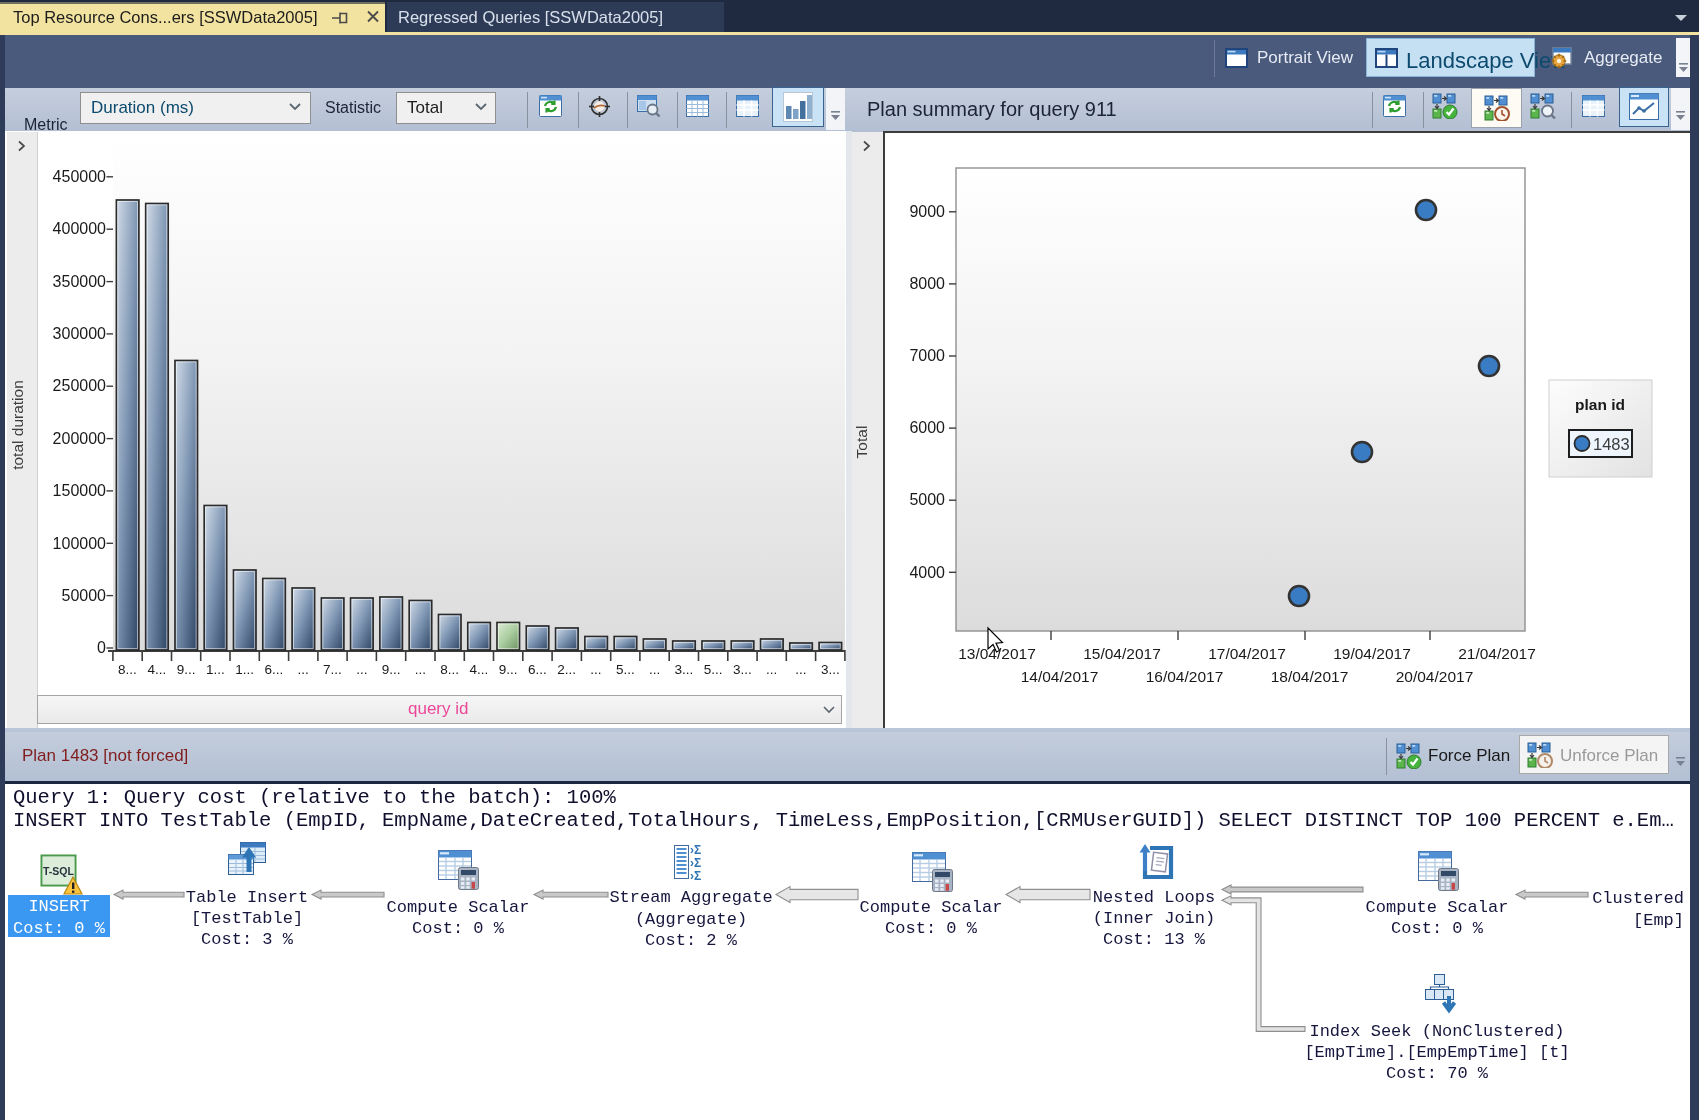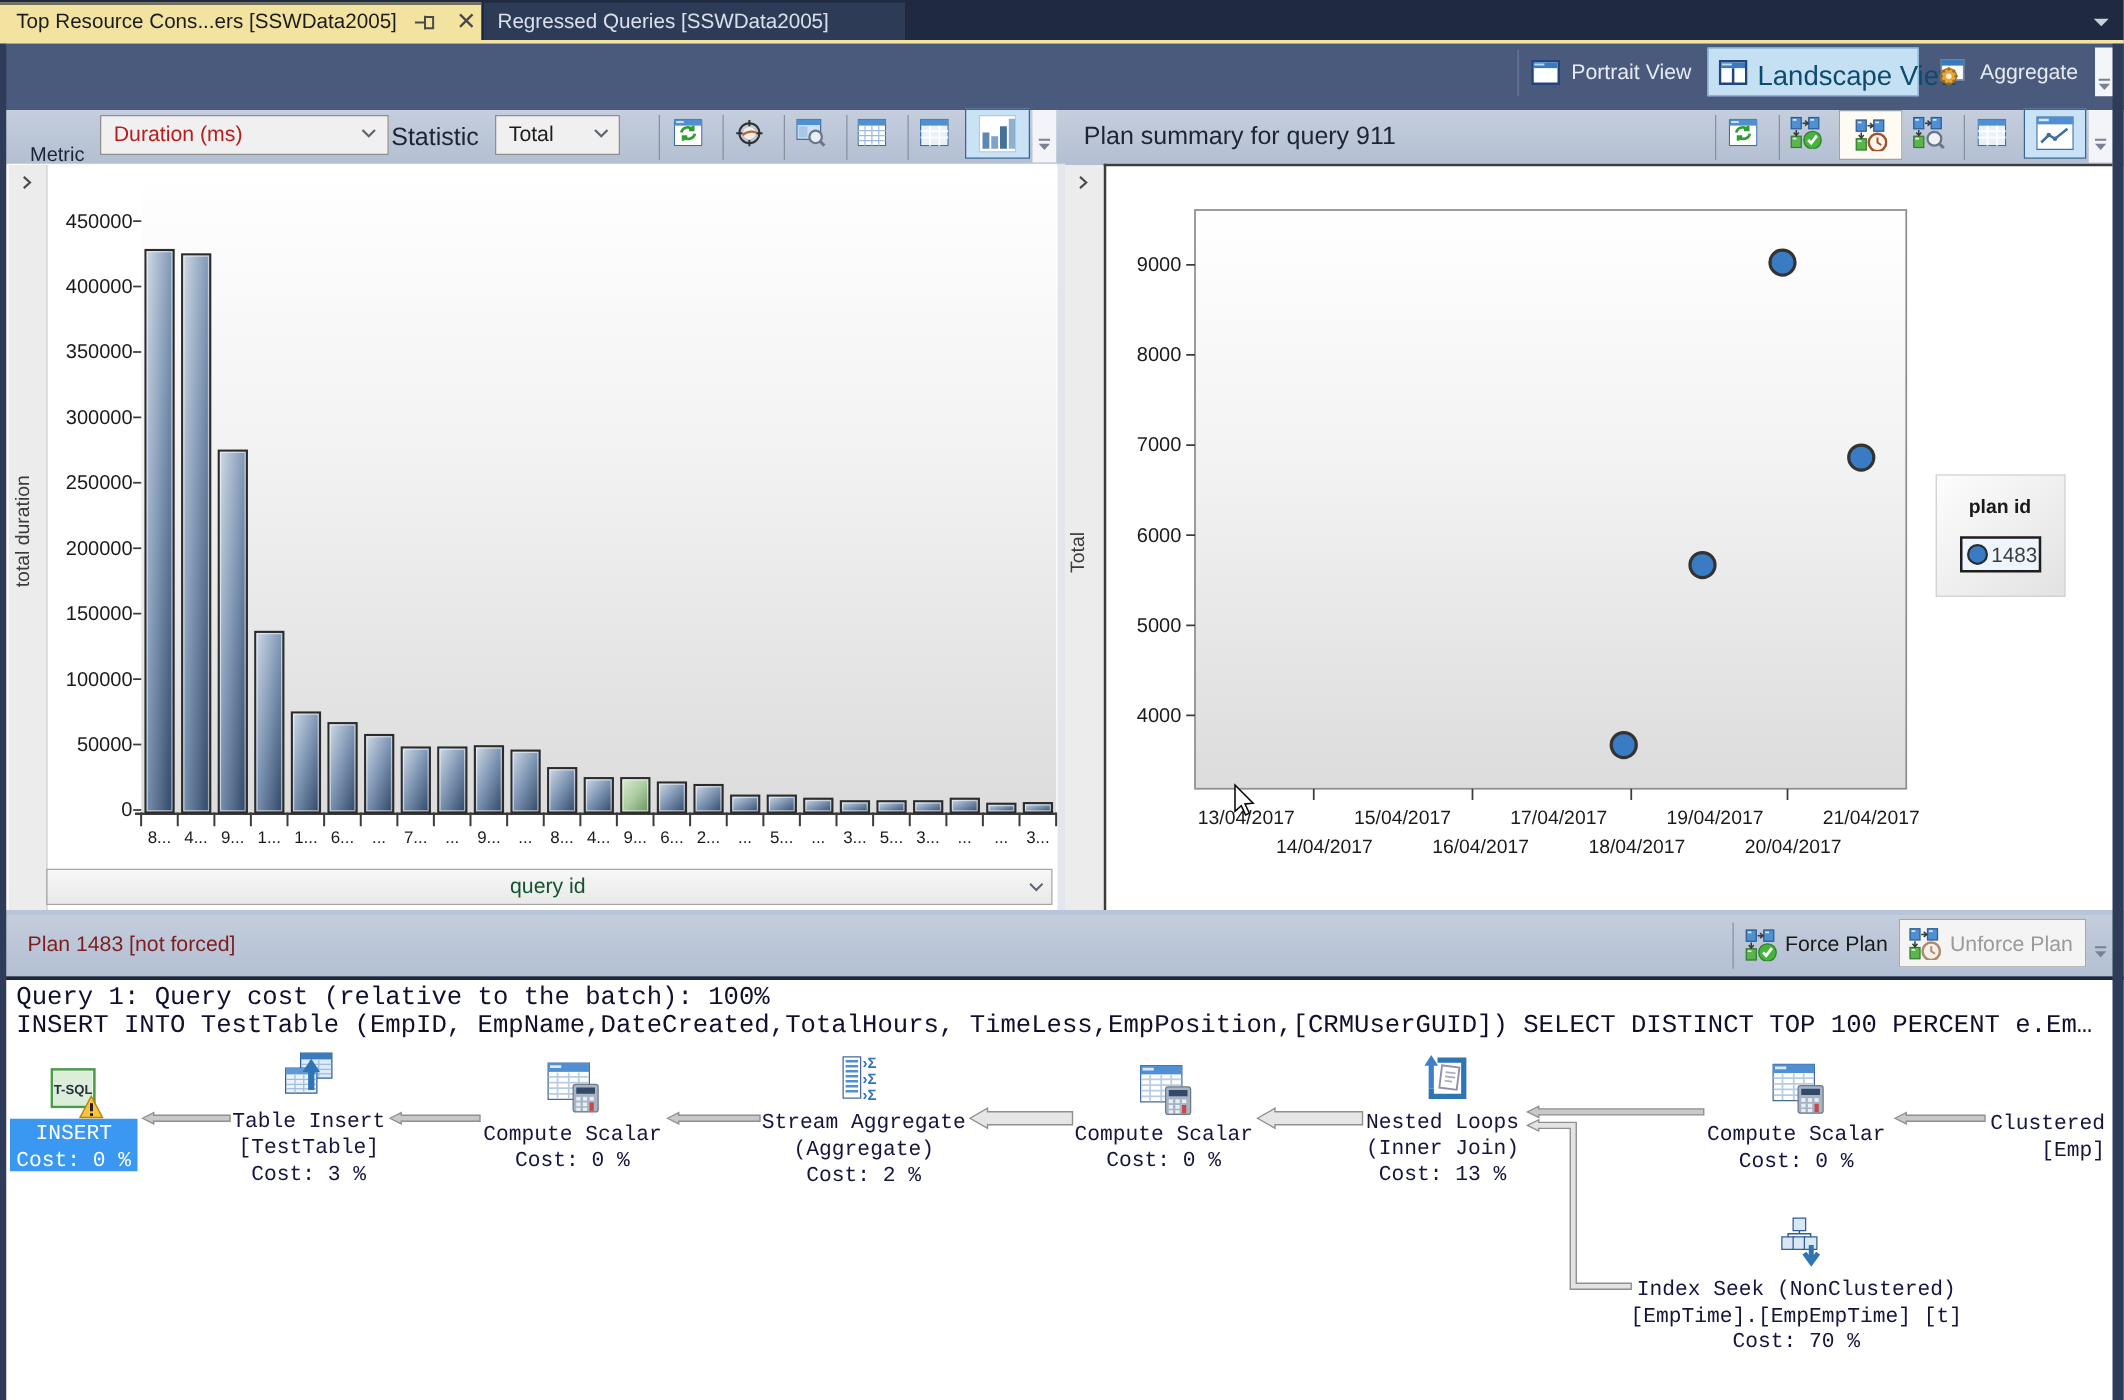--- a/index.html
+++ b/index.html
@@ -64,25 +64,25 @@
 
 <div class="abs" style="left:1676px;top:38px;width:15px;height:39px;background:#f3f5f8"></div>
 <svg class="abs" style="left:1677px;top:62px" width="13" height="11" viewBox="0 0 13 11">
       <rect x="2" y="1" width="9" height="1.6" fill="#7a8190"></rect>
       <polygon points="2,5 11,5 6.5,10" fill="#7a8190"></polygon>
     </svg>
 
 <div class="abs" style="left:0;top:88px;width:1699px;height:45px;background:linear-gradient(#c5cedd,#b2bed2)"></div>
 <div class="abs txt" style="left:24px;top:116px;font-size:16px;color:#1c2436">Metric</div>
 <div class="abs" style="left:80px;top:92px;width:231px;height:32px;background:#f0f0f0;border:1px solid #8f8f8f"></div>
-<div class="abs txt" style="left:91px;top:98px;font-size:17px;color:#b91c1c">Duration (ms)</div>
+<div class="abs txt" style="left:91px;top:98px;font-size:17px;color:#0c4a6e">Duration (ms)</div>
 <svg class="abs" style="left:288px;top:102px" width="14" height="9" viewBox="0 0 14 9">
       <path d="M2 2 L7 7 L12 2" fill="none" stroke="#5c6670" stroke-width="1.8"></path>
     </svg>
-<div class="abs txt" style="left:313px;top:99px;font-size:20px;color:#1c2436">Statistic</div>
+<div class="abs txt" style="left:325px;top:99px;font-size:16px;color:#1c2436">Statistic</div>
 <div class="abs" style="left:396px;top:92px;width:100px;height:32px;background:#f0f0f0;border:1px solid #8f8f8f"></div>
 <div class="abs txt" style="left:407px;top:98px;font-size:17px;color:#1c1c1c">Total</div>
 <svg class="abs" style="left:474px;top:102px" width="14" height="9" viewBox="0 0 14 9">
       <path d="M2 2 L7 7 L12 2" fill="none" stroke="#5c6670" stroke-width="1.8"></path>
     </svg>
 
 <div class="abs" style="left:527px;top:92px;width:1px;height:36px;background:#89919f"></div>
 <div class="abs" style="left:578px;top:92px;width:1px;height:36px;background:#89919f"></div>
 <div class="abs" style="left:627px;top:92px;width:1px;height:36px;background:#89919f"></div>
 <div class="abs" style="left:677px;top:92px;width:1px;height:36px;background:#89919f"></div>
@@ -386,21 +386,21 @@
       <rect x="789.8" y="643" width="22.5" height="7.0" fill="url(#bbar)" stroke="#2b2b2b" stroke-width="1.7"></rect>
       <rect x="791.2" y="644.4" width="19.7" height="4.2" fill="none" stroke="#ffffff" stroke-opacity="0.55" stroke-width="1"></rect>
       <text x="801.0" y="674" font-size="13.5" fill="#1a1a1a" text-anchor="middle">...</text>
       <rect x="819.1" y="642.5" width="22.5" height="7.5" fill="url(#bbar)" stroke="#2b2b2b" stroke-width="1.7"></rect>
       <rect x="820.5" y="643.9" width="19.7" height="4.7" fill="none" stroke="#ffffff" stroke-opacity="0.55" stroke-width="1"></rect>
       <text x="830.3" y="674" font-size="13.5" fill="#1a1a1a" text-anchor="middle">3...</text>
 <text transform="translate(23 425) rotate(-90)" font-size="15.5" fill="#3c3c3c" text-anchor="middle">total duration</text>
 </svg>
 
 <div class="abs" style="left:37px;top:695px;width:805px;height:29px;background:linear-gradient(#f7f7f7,#e9e9e9);border:1px solid #a5a5a5"></div>
-<div class="abs txt" style="left:408px;top:699px;font-size:17px;color:#14532d">query id</div>
+<div class="abs txt" style="left:408px;top:699px;font-size:17px;color:#ec4899">query id</div>
 <svg class="abs" style="left:822px;top:705px" width="14" height="9" viewBox="0 0 14 9">
       <path d="M2 2 L7 7 L12 2" fill="none" stroke="#5c6670" stroke-width="1.6"></path>
     </svg>
 
 <svg class="abs" style="left:850px;top:133px" width="849" height="595" viewBox="850 133 849 595">
 <defs>
  <linearGradient id="plotg2" x1="0" y1="0" x2="0" y2="1">
   <stop offset="0" stop-color="#ffffff"></stop>
           <stop offset="0.45" stop-color="#f2f2f2"></stop>
           <stop offset="1" stop-color="#dcdcdc"></stop>

